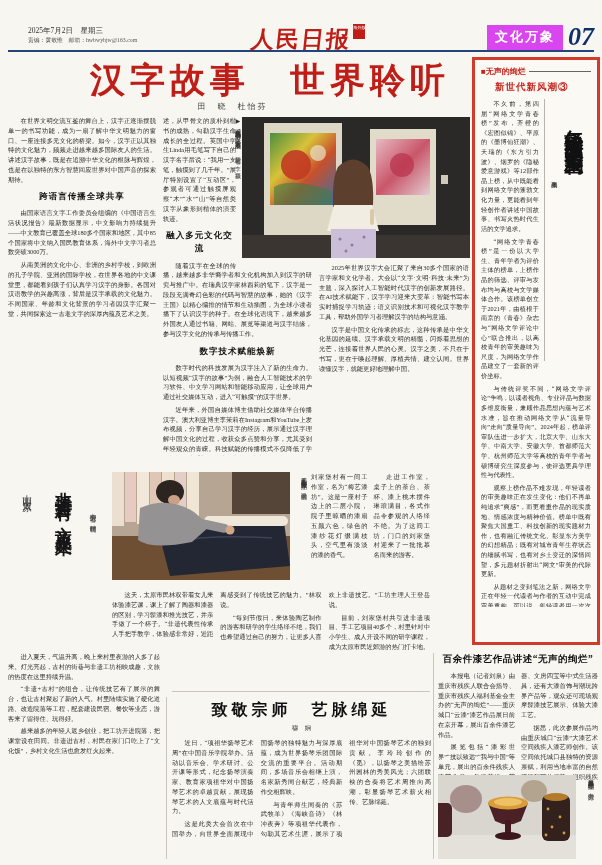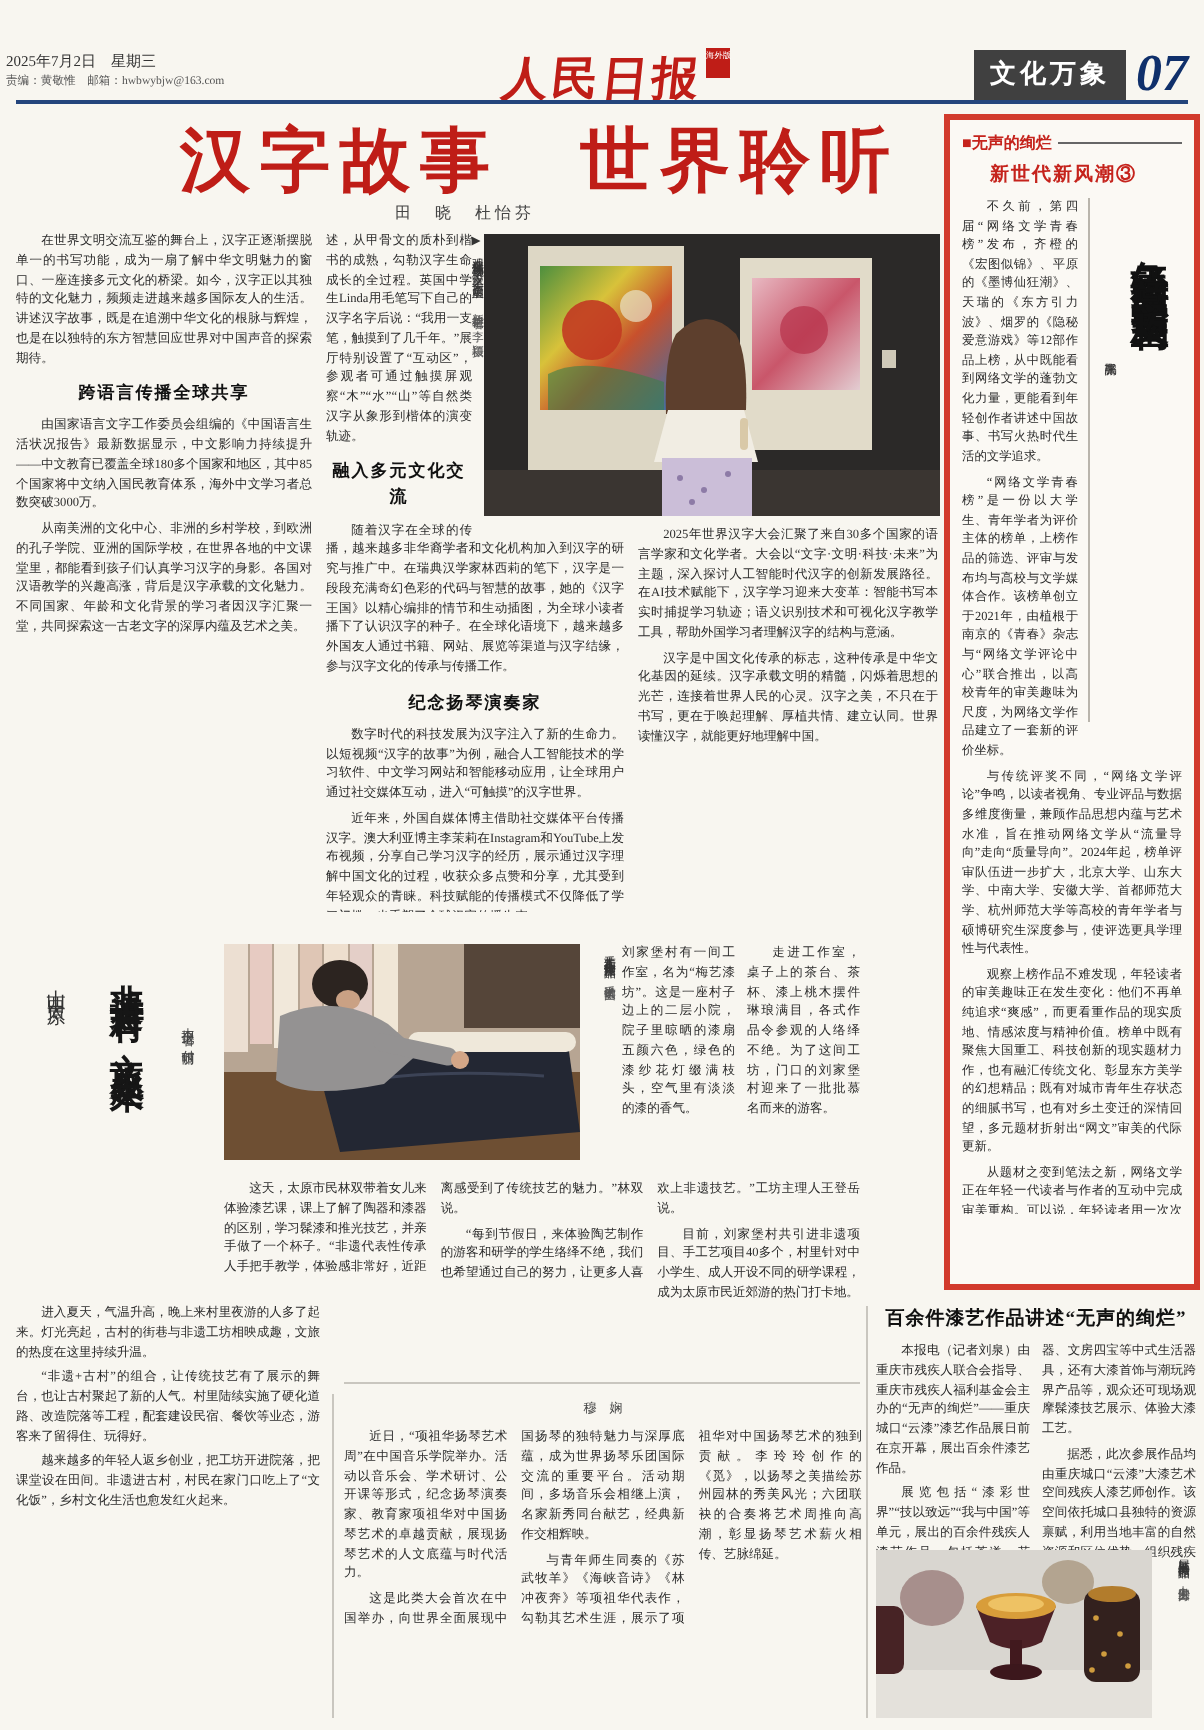--- a/index.html
+++ b/index.html
@@ -17,21 +17,21 @@
   .rule-h{background:#c9c6bf;height:1px;}
   .rule-v{background:#c9c6bf;width:1px;}
 
   
   .date-line{font-size:7.5px;color:#333;line-height:1.5;}
   .edit-line{font-size:5.8px;color:#555;}
   .masthead{font-size:23px;font-weight:bold;color:#bf1d17;letter-spacing:2px;
     transform:skewX(-6deg);font-family:"Liberation Serif",serif;}
   .edition-badge{display:inline-block;width:12px;height:15px;background:#bf1d17;color:#fff;
     font-size:4.2px;line-height:5px;text-align:center;vertical-align:top;margin-left:2px;padding-top:1px;box-sizing:border-box;}
-  .section-box{background:#404040;color:#fff;font-family:Liberation Mono, monospace;
+  .section-box{background:#d946ef;color:#fff;font-family:Liberation Mono, monospace;
     font-weight:bold;font-size:13px;letter-spacing:2px;padding:3px 8px 4px;}
   .page-no{font-size:26px;font-weight:bold;font-style:italic;color:#10306b;font-family:"Liberation Serif",serif;}
   .header-rule{background:#24457c;height:2.2px;}
 
   
   .main-headline{font-size:35px;font-weight:bold;color:#bf1d17;letter-spacing:5px;text-align:center;
     font-family:"Liberation Serif",serif;}
   .main-byline{font-size:8px;color:#444;text-align:center;letter-spacing:2px;}
 
   
@@ -60,21 +60,21 @@
   
   .lq-headline{font-size:9.5px;font-weight:bold;text-align:center;color:#111;letter-spacing:.5px;}
 
   .cols2{column-count:2;column-gap:6px;}
   .cols3{column-count:3;column-gap:7px;}
   svg{display:block;}
 </style>
 </head>
 <body>
 
-<div class="abs" style="left:3px;top:25px;">
+<div class="abs" style="left:28px;top:25px;">
   <div class="date-line">2025年7月2日　星期三</div>
   <div class="edit-line">责编：黄敬惟　邮箱：hwbwybjw@163.com</div>
 </div>
 
 <div class="abs" style="left:251px;top:24px;white-space:nowrap;">
   <span class="masthead" style="display:inline-block;">人民日报</span><span class="edition-badge">海外版</span>
 </div>
 
 <div class="abs" style="right:8px;top:22px;display:flex;align-items:center;gap:5px;">
   <span class="section-box">文化万象</span>
@@ -91,21 +91,21 @@
   <div class="subhead">跨语言传播全球共享</div>
   <p>由国家语言文字工作委员会组编的《中国语言生活状况报告》最新数据显示，中文影响力持续提升——中文教育已覆盖全球180多个国家和地区，其中85个国家将中文纳入国民教育体系，海外中文学习者总数突破3000万。</p>
   <p>从南美洲的文化中心、非洲的乡村学校，到欧洲的孔子学院、亚洲的国际学校，在世界各地的中文课堂里，都能看到孩子们认真学习汉字的身影。各国对汉语教学的兴趣高涨，背后是汉字承载的文化魅力。不同国家、年龄和文化背景的学习者因汉字汇聚一堂，共同探索这一古老文字的深厚内蕴及艺术之美。</p>
 </div>
 
 <div class="abs bodytext" style="left:163px;top:116px;width:149px;height:340px;">
   <div style="float:right;width:76px;height:147px;"></div>
   <p style="text-indent:0;">述，从甲骨文的质朴到楷书的成熟，勾勒汉字生命成长的全过程。英国中学生Linda用毛笔写下自己的汉字名字后说：“我用一支笔，触摸到了几千年。”展厅特别设置了“互动区”，参观者可通过触摸屏观察“木”“水”“山”等自然类汉字从象形到楷体的演变轨迹。</p>
   <div class="subhead">融入多元文化交流</div>
   <p>随着汉字在全球的传播，越来越多非华裔学者和文化机构加入到汉字的研究与推广中。在瑞典汉学家林西莉的笔下，汉字是一段段充满奇幻色彩的代码与智慧的故事，她的《汉字王国》以精心编排的情节和生动插图，为全球小读者播下了认识汉字的种子。在全球化语境下，越来越多外国友人通过书籍、网站、展览等渠道与汉字结缘，参与汉字文化的传承与传播工作。</p>
-  <div class="subhead">纪念扬琴演奏家</div>
+  <div class="subhead">数字技术赋能焕新</div>
   <p>数字时代的科技发展为汉字注入了新的生命力。以短视频“汉字的故事”为例，融合人工智能技术的学习软件、中文学习网站和智能移动应用，让全球用户通过社交媒体互动，进入“可触摸”的汉字世界。</p>
   <p>近年来，外国自媒体博主借助社交媒体平台传播汉字。澳大利亚博主李茉莉在Instagram和YouTube上发布视频，分享自己学习汉字的经历，展示通过汉字理解中国文化的过程，收获众多点赞和分享，尤其受到年轻观众的青睐。科技赋能的传播模式不仅降低了学习门槛，也重塑了全球汉字传播生态。</p>
 </div>
 
 <div class="abs bodytext" style="left:319px;top:116px;width:150px;height:340px;padding-top:147px;box-sizing:border-box;">
   <p>2025年世界汉字大会汇聚了来自30多个国家的语言学家和文化学者。大会以“文字·文明·科技·未来”为主题，深入探讨人工智能时代汉字的创新发展路径。在AI技术赋能下，汉字学习迎来大变革：智能书写本实时捕捉学习轨迹；语义识别技术和可视化汉字教学工具，帮助外国学习者理解汉字的结构与意涵。</p>
   <p>汉字是中国文化传承的标志，这种传承是中华文化基因的延续。汉字承载文明的精髓，闪烁着思想的光芒，连接着世界人民的心灵。汉字之美，不只在于书写，更在于唤起理解、厚植共情、建立认同。世界读懂汉字，就能更好地理解中国。</p>
 </div>
 
 <div class="abs caption-v" style="left:219px;top:118px;width:22px;height:140px;">
@@ -216,20 +216,21 @@
   <p>进入夏天，气温升高，晚上来村里夜游的人多了起来。灯光亮起，古村的街巷与非遗工坊相映成趣，文旅的热度在这里持续升温。</p>
   <p>“非遗+古村”的组合，让传统技艺有了展示的舞台，也让古村聚起了新的人气。村里陆续实施了硬化道路、改造院落等工程，配套建设民宿、餐饮等业态，游客来了留得住、玩得好。</p>
   <p>越来越多的年轻人返乡创业，把工坊开进院落，把课堂设在田间。非遗进古村，村民在家门口吃上了“文化饭”，乡村文化生活也愈发红火起来。</p>
 </div>
 
 <div class="abs rule-v" style="left:166px;top:697px;height:162px;"></div>
 <div class="abs rule-v" style="left:433px;top:653px;height:206px;"></div>
 <div class="abs rule-h" style="left:172px;top:691px;width:258px;"></div>
 
 <div class="abs" style="left:172px;top:697px;width:259px;">
+  <div class="yq-headline">致敬宗师　艺脉绵延</div>
   <div class="yq-byline">穆　娴</div>
   <div class="bodytext cols3" style="height:102px;margin-top:5px;">
     <p>近日，“项祖华扬琴艺术周”在中国音乐学院举办。活动以音乐会、学术研讨、公开课等形式，纪念扬琴演奏家、教育家项祖华对中国扬琴艺术的卓越贡献，展现扬琴艺术的人文底蕴与时代活力。</p>
     <p>这是此类大会首次在中国举办，向世界全面展现中国扬琴的独特魅力与深厚底蕴，成为世界扬琴乐团国际交流的重要平台。活动期间，多场音乐会相继上演，名家新秀同台献艺，经典新作交相辉映。</p>
     <p>与青年师生同奏的《苏武牧羊》《海峡音诗》《林冲夜奔》等项祖华代表作，勾勒其艺术生涯，展示了项祖华对中国扬琴艺术的独到贡献。李玲玲创作的《觅》，以扬琴之美描绘苏州园林的秀美风光；六团联袂的合奏将艺术周推向高潮，彰显扬琴艺术薪火相传、艺脉绵延。</p>
   </div>
 </div>
 
 <div class="abs" style="left:438px;top:653px;width:160px;">
   <div class="lq-headline">百余件漆艺作品讲述“无声的绚烂”</div>

